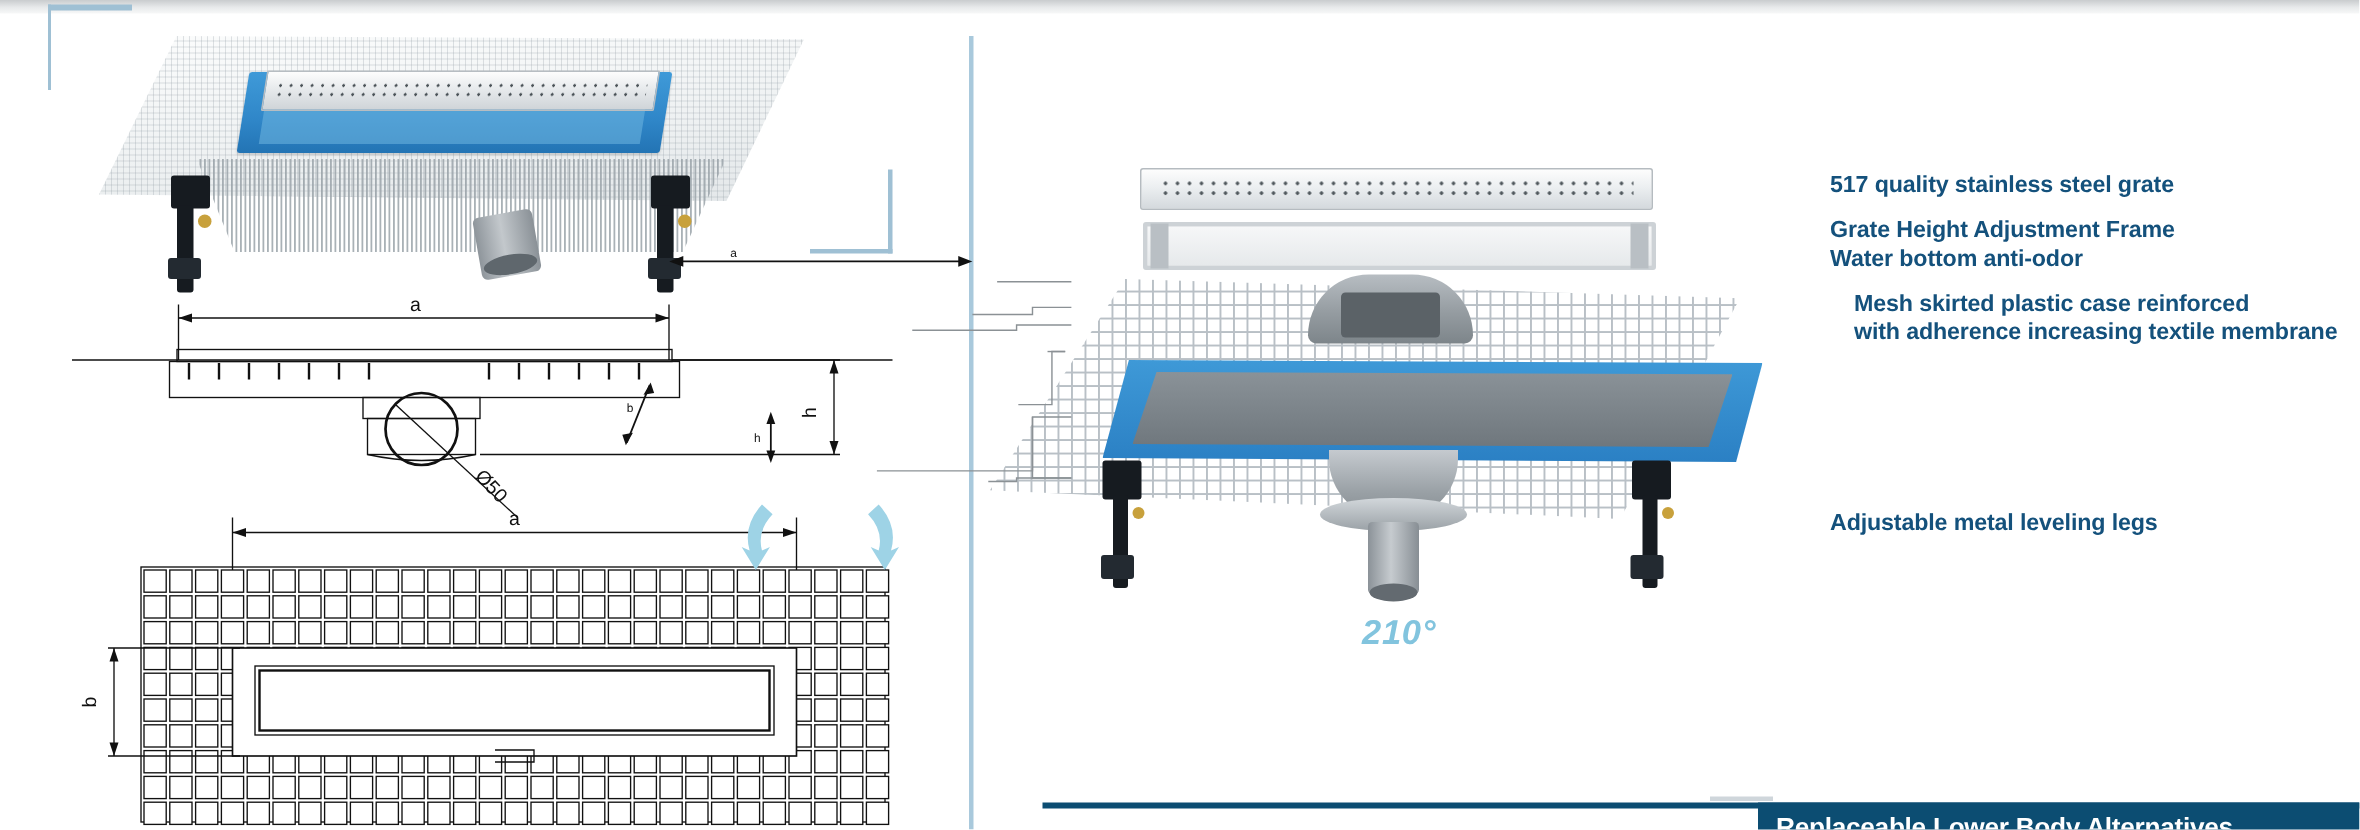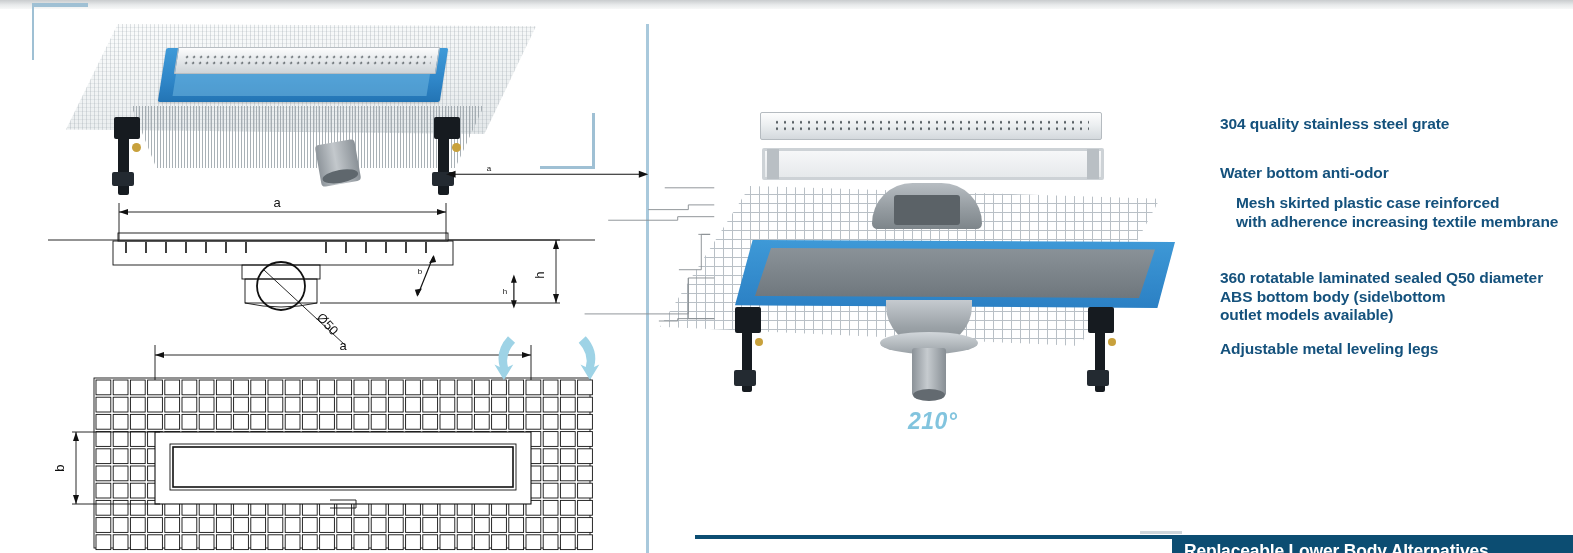--- a/index.html
+++ b/index.html
@@ -632,31 +632,29 @@
       <path d="M1185,205 H1205"></path>
       <path d="M1152,265 H1190 V205 H1205"></path>
 
       <path d="M992,340 H1168 V279 H1212"></path>
       <path d="M1168,279 V348 H1212"></path>
 
       <path d="M1118,352 H1150 V348 H1212"></path>
     </g>
   </svg>
 
-  <div class="label" style="left:574px;top:115px;">304 quality stainless steel grate</div>
-
+  <div class="label" style="left:574px;top:115px;">517 quality stainless steel grate</div>
+
+  <div class="label" style="left:574px;top:145px;">Grate Height Adjustment Frame</div>
 
   <div class="label" style="left:574px;top:164px;">Water bottom anti-odor</div>
 
   <div class="label" style="left:574px;top:194px;margin-left:16px;">Mesh skirted plastic case reinforced
 with adherence increasing textile membrane</div>
 
-  <div class="label" style="left:574px;top:269px;">360 rotatable laminated sealed Q50 diameter
-ABS bottom body (side\bottom
-outlet models available)</div>
 
   <div class="label" style="left:574px;top:340px;text-align:center;">Adjustable metal leveling legs</div>
 </div>
 
 <div class="abs" id="banner-rule"></div>
 <div class="abs" id="banner-notch"></div>
 <div class="abs" id="banner">
   <span>Replaceable Lower Body Alternatives</span>
 </div>
 

